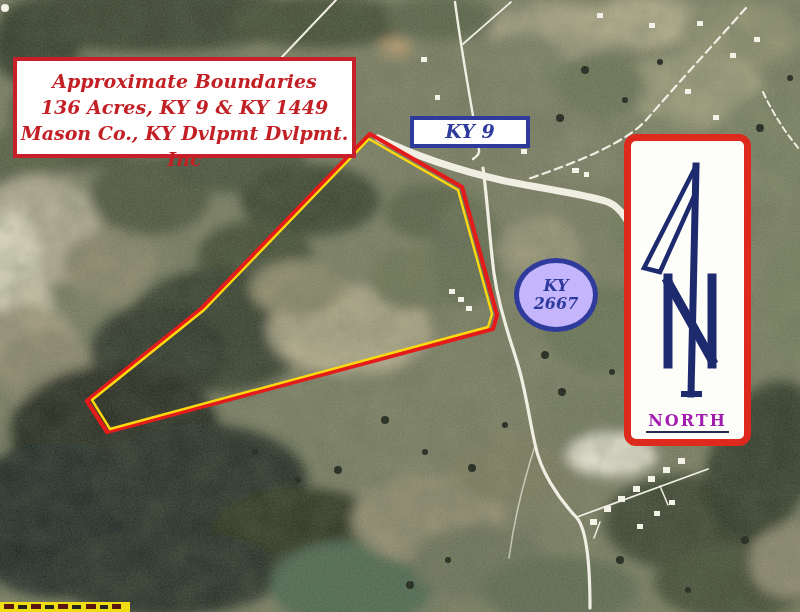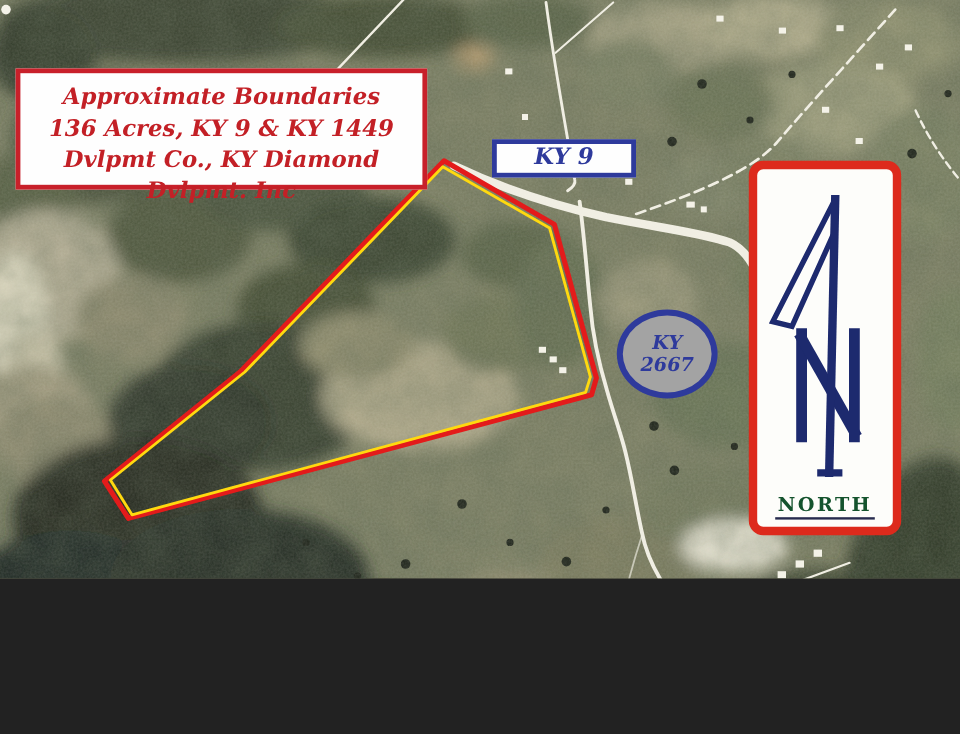--- a/index.html
+++ b/index.html
@@ -1,49 +1,49 @@
 <!DOCTYPE html>
 <html><head>
 <meta charset="utf-8">
 <style>
   html,body{margin:0;padding:0;background:#222;}
   .stage{
-    position:relative;width:800px;height:482px;overflow:hidden;
+    position:relative;width:800px;height:612px;overflow:hidden;
     font-family:"DejaVu Serif","Liberation Serif",serif;
     background:#7c7f63;
   }
   .stage svg.aerial{position:absolute;left:0;top:0;}
   .overlay{position:absolute;box-sizing:border-box;}
   .info-box{
     left:13px;top:57px;width:343px;height:101px;
     background:#fefefe;border:4px solid #c8202a;
     color:#c32026;text-align:center;
     font-weight:bold;font-style:italic;font-size:19px;line-height:26px;
     padding-top:7px;
   }
   .ky9-label{
     left:410px;top:116px;width:120px;height:32px;
     background:#fefefe;border:4px solid #2e3a9c;
     color:#2e3a9c;display:flex;justify-content:center;
     font-weight:bold;font-style:italic;font-size:19px;
   }
   .ky1449-label{
     left:514px;top:258px;width:84px;height:74px;border-radius:50%;
-    background:#a3a3a3;border:5px solid #2e3a9c;
+    background:#c4b5fd;border:5px solid #2e3a9c;
     color:#2e3a9c;display:flex;flex-direction:column;align-items:center;justify-content:center;
     font-weight:bold;font-style:italic;font-size:16px;line-height:18px;
   }
   .north-box{
     left:624px;top:134px;width:127px;height:312px;
     background:#fdfdfa;border:7px solid #dd2a1c;border-radius:12px;
   }
   .north-box svg{position:absolute;left:0;top:0;}
   .north-label{
     position:absolute;left:0;bottom:9px;width:100%;text-align:center;
-    color:#14532d;font-weight:bold;font-size:16px;letter-spacing:2px;
+    color:#a21caf;font-weight:bold;font-size:16px;letter-spacing:2px;
   }
   .north-label span{border-bottom:2px solid #272b4e;padding:0 2px 1px 2px;}
 </style>
 </head>
 <body>
 
 <div class="stage">
 
   <svg class="aerial" width="800" height="612" viewBox="0 0 800 612">
     <defs>
@@ -209,21 +209,21 @@
       <rect x="72" y="605" width="9" height="4" fill="#23231f"></rect>
       <rect x="86" y="604" width="10" height="5" fill="#5a1515"></rect>
       <rect x="100" y="605" width="8" height="4" fill="#23231f"></rect>
       <rect x="112" y="604" width="9" height="5" fill="#5a1515"></rect>
     </g>
   </svg>
 
   <div class="overlay info-box">
     <div>Approximate Boundaries</div>
     <div>136 Acres, KY 9 &amp; KY 1449</div>
-    <div>Dvlpmt Co., KY Diamond Dvlpmt. Inc</div>
+    <div>Mason Co., KY Dvlpmt Dvlpmt. Inc</div>
   </div>
 
   <div class="overlay ky9-label">
     <span>KY 9</span>
   </div>
 
   <div class="overlay ky1449-label">
     <div>KY</div>
     <div>2667</div>
   </div>

